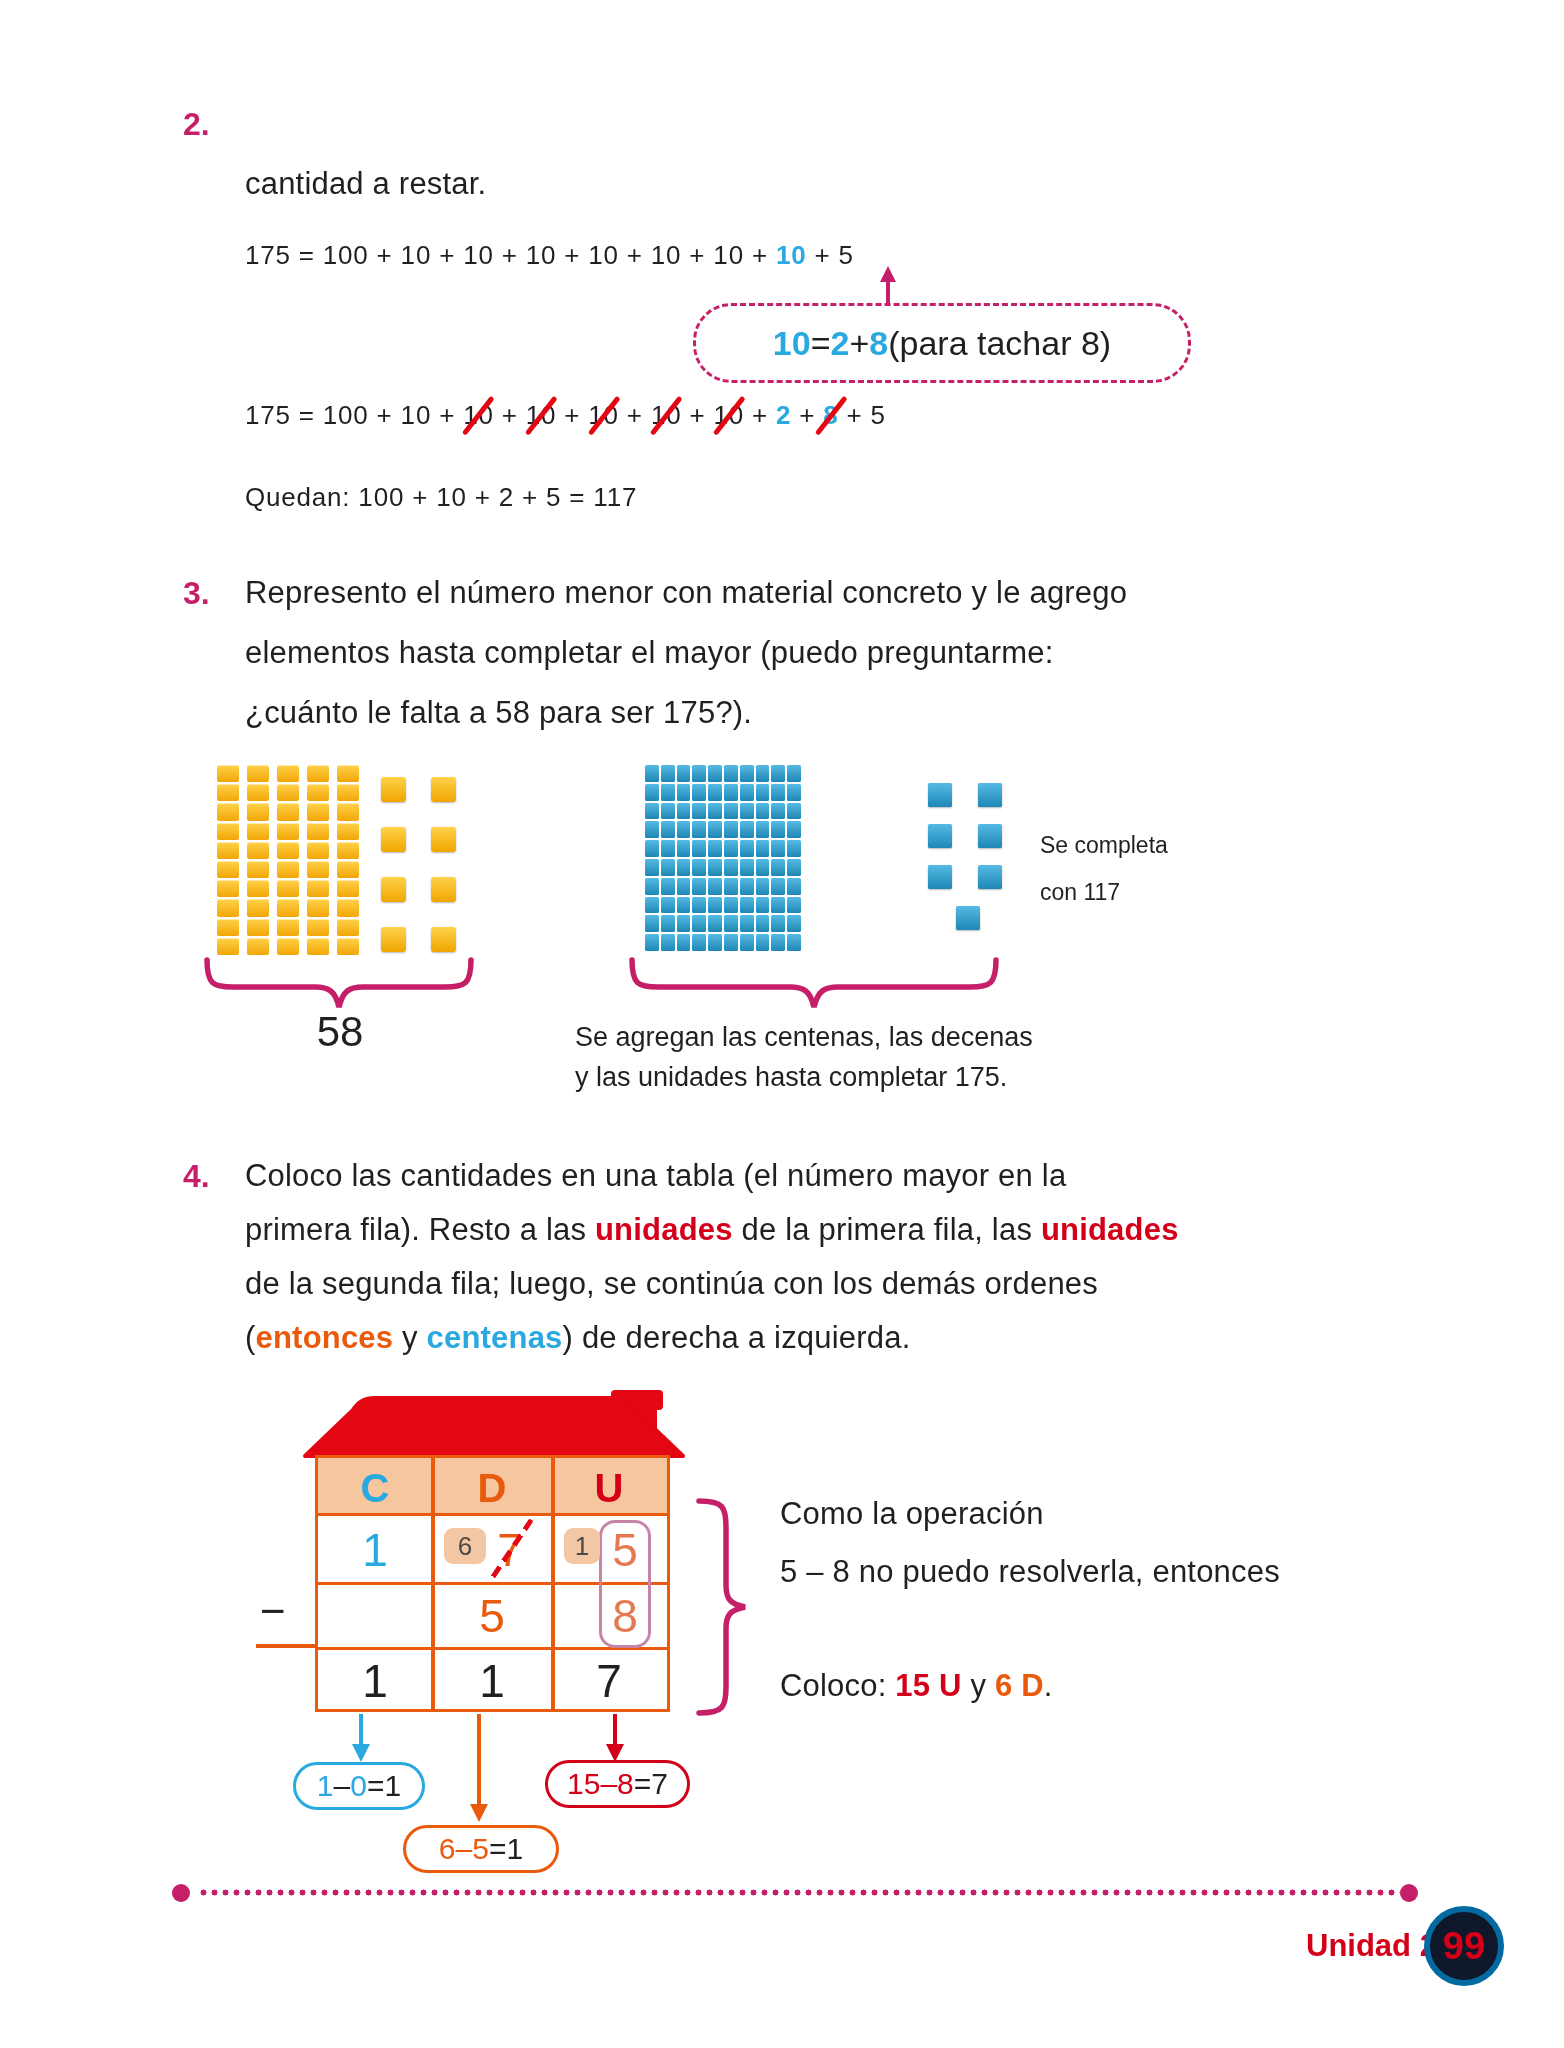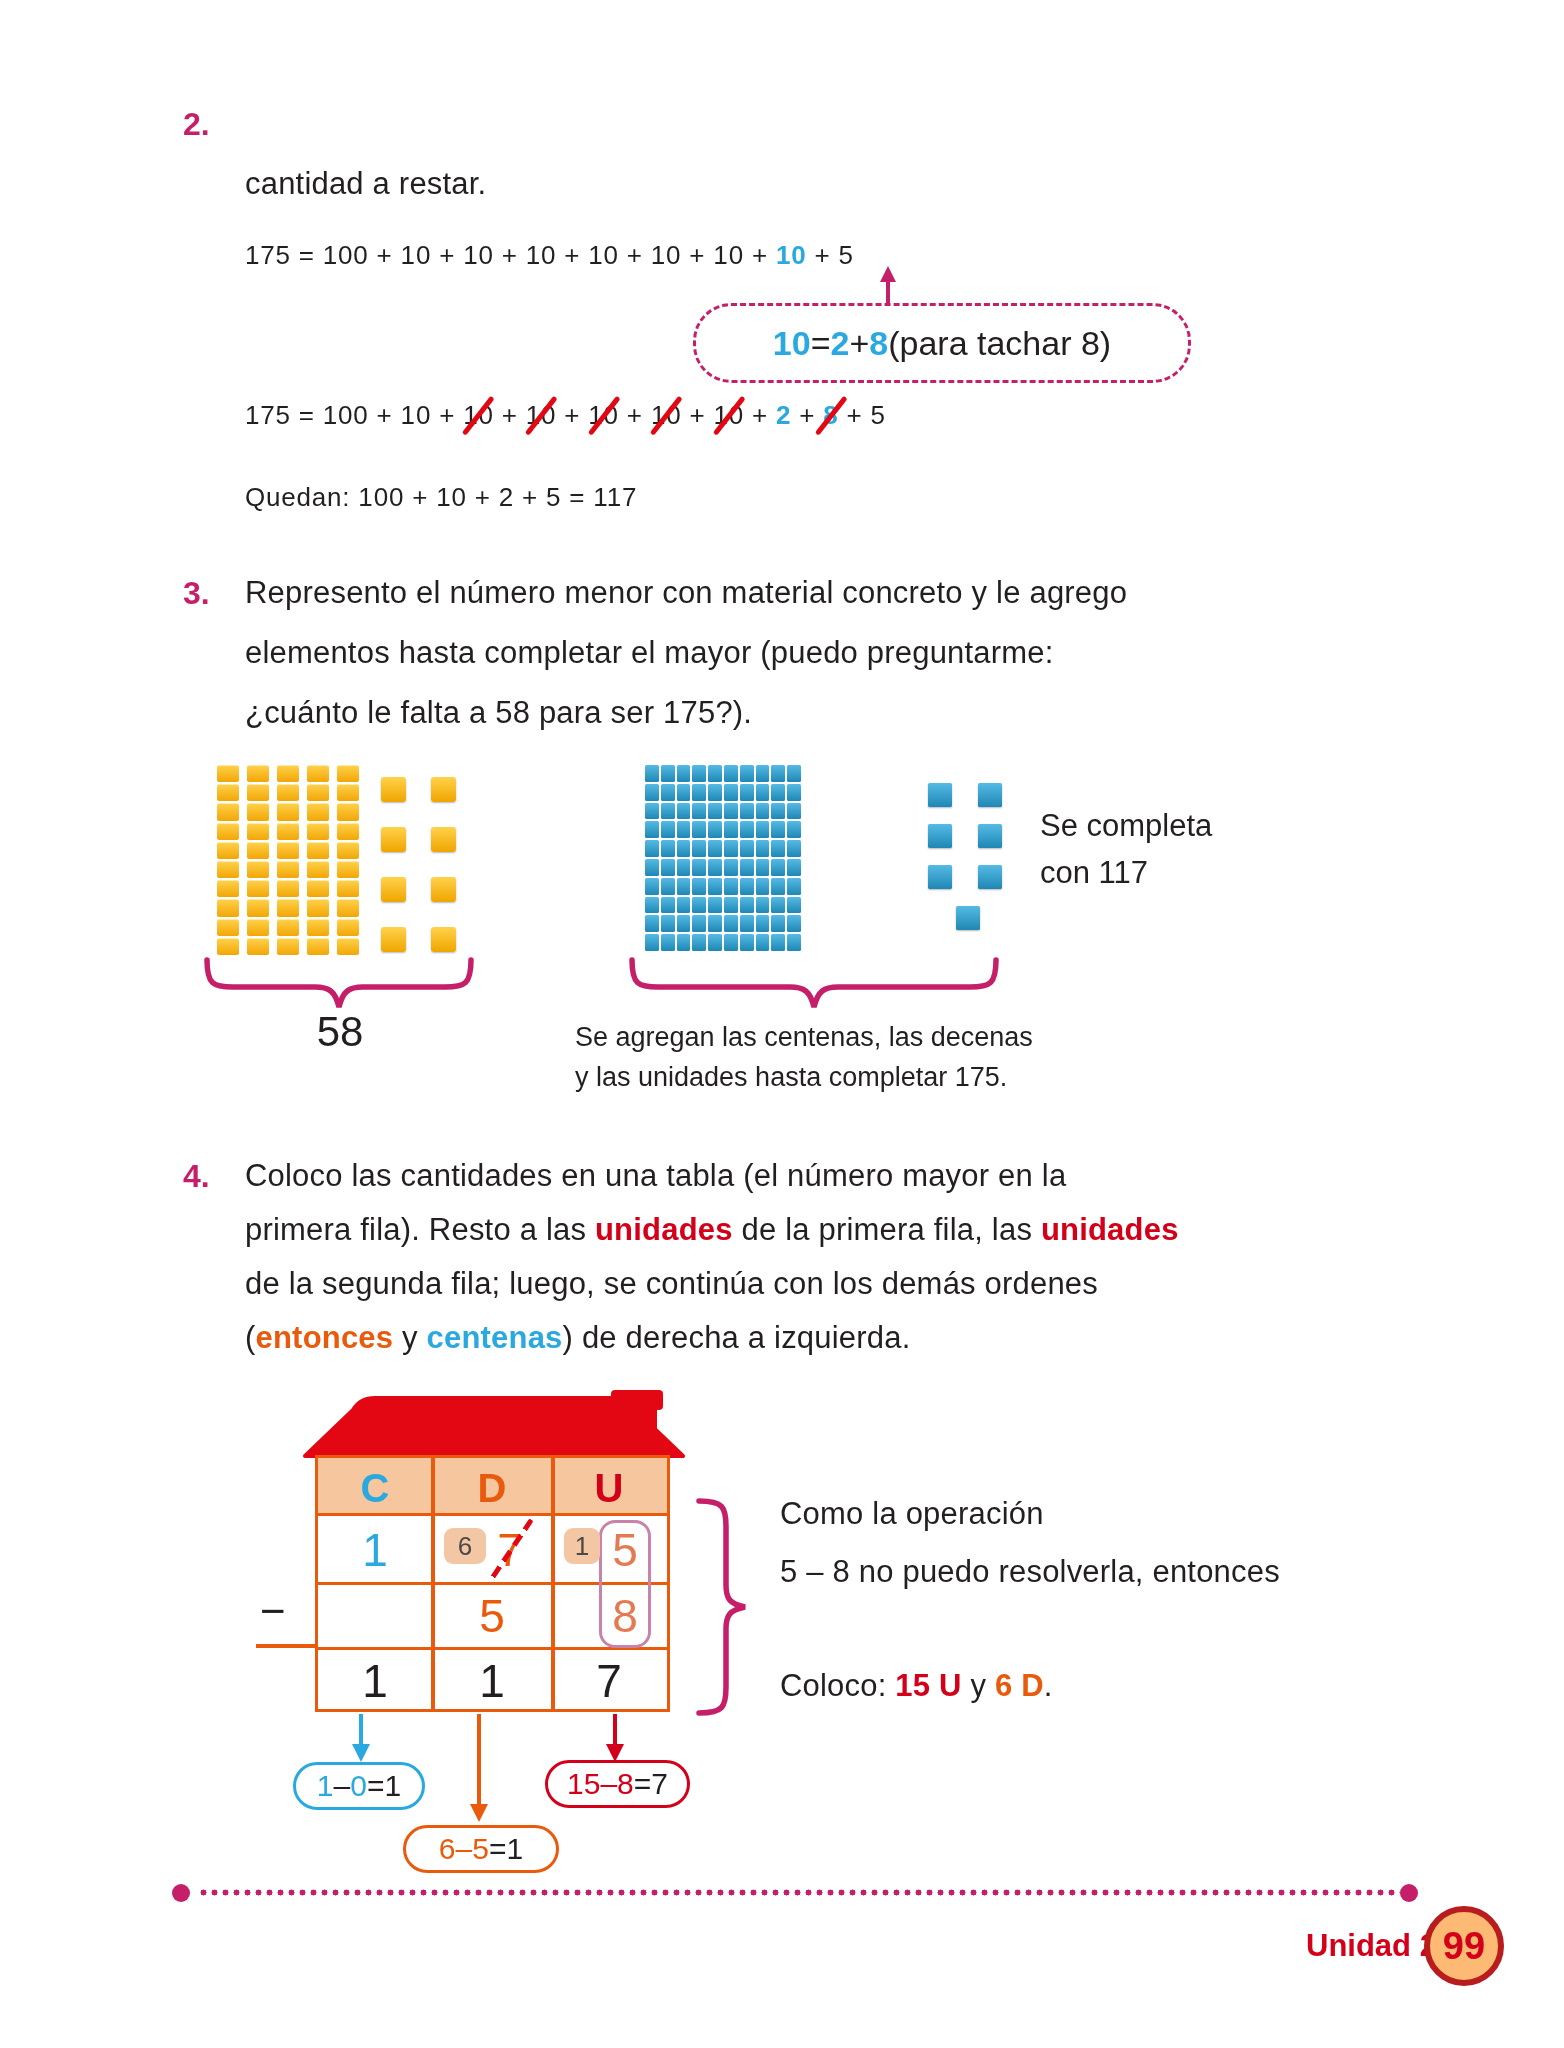--- a/index.html
+++ b/index.html
@@ -56,21 +56,21 @@
   .hundred i, .b-rod i, .b-units i{
     display:block; background:linear-gradient(180deg,#55bbe5,#1f87b5); border-radius:1.5px; }
   .b-rod{ left:832px; top:765px; width:19px; height:187px;
     display:flex; flex-direction:column; gap:2px; }
   .b-units{ left:928px; top:783px; display:grid;
     grid-template-columns:repeat(2,24px); grid-auto-rows:24px; column-gap:26px; row-gap:17px; }
   .b-units i{ box-shadow:0 1px 2px rgba(0,0,0,.28); }
   .b-units i:last-child{ transform:translateX(28px); }
 
   .label-58 { left:285px; top:1008px; width:110px; text-align:center; font-size:42px; }
-  .note-sm  { font-size:31px; white-space:nowrap; }
+  .note-sm  { font-size:23px; white-space:nowrap;margin-top:24px; }
   .caption  { font-size:27px; white-space:nowrap; }
 
   
   .htable{
     left:315px; top:1455px; width:355px; height:257px;
     border:3.5px solid #e95a0c; box-sizing:border-box; background:#fff;
   }
   .htable .head { position:absolute; left:0; top:0; width:100%; height:56px; background:#f6c69f; }
   .htable .v { position:absolute; top:0; width:3.5px; height:100%; background:#e95a0c; }
   .htable .h { position:absolute; left:0; width:100%; height:3.5px; background:#e95a0c; }
@@ -100,22 +100,22 @@
 
   
   .dotted{
     left:200px; top:1889px; width:1200px; height:7px;
     background-image:radial-gradient(circle at 3.5px 3.5px, #c51f69 2.8px, rgba(0,0,0,0) 3.2px);
     background-size:11px 7px; background-repeat:repeat-x;
   }
   .enddot{ width:18px; height:18px; border-radius:50%; background:#c51f69; }
   .unit-label{ left:1306px; top:1928px; font-size:31px; font-weight:bold; color:#d40019; }
   .page-circle{
-    left:1424px; top:1906px; width:80px; height:80px; border:6px solid #b91c1c;
-    border-radius:50%; background:#fdba74; box-sizing:border-box;
+    left:1424px; top:1906px; width:80px; height:80px; border:6px solid #0369a1;
+    border-radius:50%; background:#0f172a; box-sizing:border-box;
     display:flex; align-items:center; justify-content:center;
     font-size:38px; font-weight:bold; color:#d40019;
   }
 </style>
 </head>
 <body>
 
 <div class="page">
 
   <div class="abs item-num" style="left:183px; top:106px;">2.</div>

